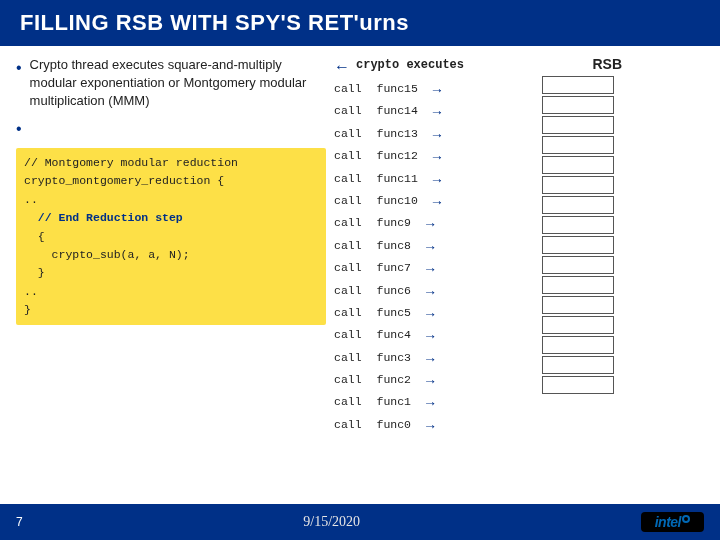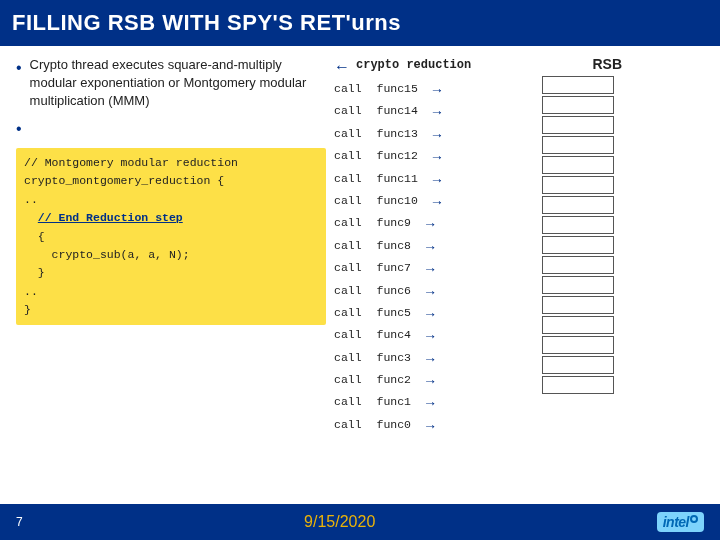--- a/index.html
+++ b/index.html
@@ -15,21 +15,21 @@
     .slide {
       width: 720px;
       height: 540px;
       background: #ffffff;
       position: relative;
     }
 
     .header {
       background: #003087;
       color: #ffffff;
-      padding: 10px 12px;
+      padding: 10px 20px;
       font-size: 22px;
       font-weight: bold;
       letter-spacing: 0.5px;
     }
 
     .content {
       display: flex;
       flex-direction: row;
       padding: 10px 16px;
       gap: 8px;
@@ -68,21 +68,20 @@
       color: #222;
       background: #fde047;
       padding: 6px 8px;
       border-radius: 2px;
       margin-top: 6px;
     }
 
     .code-highlight {
       color: #003087;
       font-weight: bold;
-      text-decoration: underline;
     }
 
     .middle-panel {
       flex: 0 0 200px;
       font-size: 12.5px;
     }
 
     .crypto-header {
       display: flex;
       align-items: center;
@@ -159,30 +158,31 @@
       justify-content: space-between;
       padding: 0 16px;
     }
 
     .footer-left {
       color: #ffffff;
       font-size: 12px;
     }
 
     .footer-date {
-      color: #eab308;
-      font-size: 16px;
+      color: #e5e5e5;
+      font-size: 14px;
+      font-family: Liberation Serif, serif;
     }
 
     .intel-logo {
       display: flex;
       align-items: center;
-      background: #7dd3fc;
+      background: #000000;
       border-radius: 4px;
-      padding: 2px 6px;
+      padding: 2px 14px;
     }
 
     .intel-text {
       font-size: 14px;
       font-weight: bold;
       font-style: italic;
       color: #0068b5;
       letter-spacing: -0.5px;
     }
 
@@ -226,21 +226,21 @@
         <div>&nbsp;&nbsp;&nbsp;&nbsp;crypto_sub(a, a, N);</div>
         <div>&nbsp;&nbsp;}</div>
         <div>..</div>
         <div>}</div>
       </div>
     </div>
 
     <div class="middle-panel">
       <div class="crypto-header">
         <span class="arrow-left">←</span>
-        <span class="crypto-label">crypto reduction</span>
+        <span class="crypto-label">crypto executes</span>
       </div>
       <div class="func-list" id="func-list">
       <div class="func-row"><span>call</span>&nbsp;<span>func15</span>&nbsp;<span class="func-arrow">→</span></div>
           <div class="func-row"><span>call</span>&nbsp;<span>func14</span>&nbsp;<span class="func-arrow">→</span></div>
           <div class="func-row"><span>call</span>&nbsp;<span>func13</span>&nbsp;<span class="func-arrow">→</span></div>
           <div class="func-row"><span>call</span>&nbsp;<span>func12</span>&nbsp;<span class="func-arrow">→</span></div>
           <div class="func-row"><span>call</span>&nbsp;<span>func11</span>&nbsp;<span class="func-arrow">→</span></div>
           <div class="func-row"><span>call</span>&nbsp;<span>func10</span>&nbsp;<span class="func-arrow">→</span></div>
           <div class="func-row"><span>call</span>&nbsp;<span>func9 </span>&nbsp;<span class="func-arrow">→</span></div>
           <div class="func-row"><span>call</span>&nbsp;<span>func8 </span>&nbsp;<span class="func-arrow">→</span></div>

